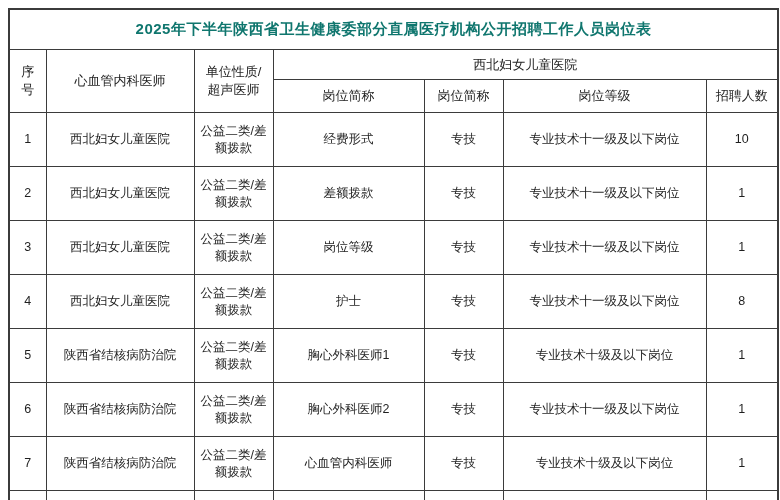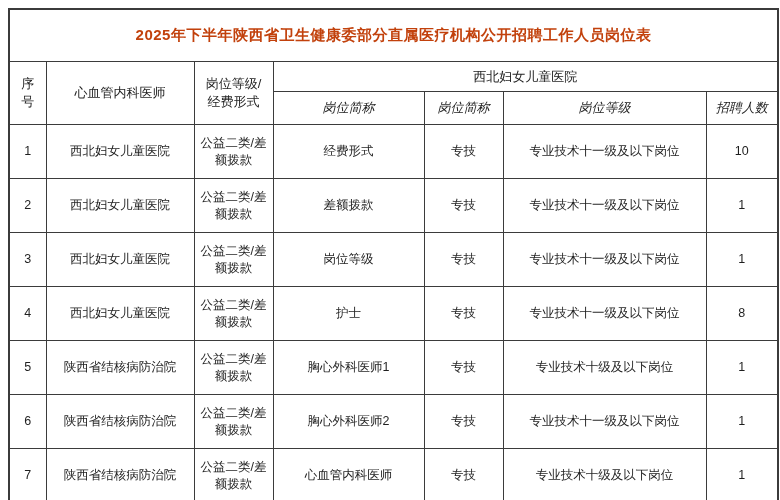--- a/index.html
+++ b/index.html
@@ -34,27 +34,27 @@
     padding: 2px 5px;
     color: #1f1f1f;
     font-weight: 400;
     line-height: 1.35;
     overflow: hidden;
     word-break: break-all;
   }
   tr.title-row th {
     font-size: 15px;
     font-weight: 700;
-    color: #c2410c;
+    color: #0f766e;
     letter-spacing: 0.5px;
     height: 27px;
-    padding: 12px;
+    padding: 6px;
   }
   tr.header-row-1 { height: 30px; margin-left: 20px; }
-  tr.header-row-2 { height: 33px; font-style: italic; }
+  tr.header-row-2 { height: 33px; }
   thead th { font-size: 13px; }
   tbody td { font-size: 12.5px; height: 49px; }
   
   col.c-no     { width: 37px; }
   col.c-org    { width: 148px; }
   col.c-nature { width: 79px; }
   col.c-pos    { width: 151px; }
   col.c-cat    { width: 79px; }
   col.c-level  { width: 203px; }
   col.c-count  { width: 72px; }
@@ -73,21 +73,21 @@
       <col class="c-level">
       <col class="c-count">
     </colgroup>
     <thead>
       <tr class="title-row">
         <th colspan="7">2025年下半年陕西省卫生健康委部分直属医疗机构公开招聘工作人员岗位表</th>
       </tr>
       <tr class="header-row-1">
         <th rowspan="2">序号</th>
         <th rowspan="2">心血管内科医师</th>
-        <th rowspan="2">岗位等级/经费形式</th>
+        <th rowspan="2">单位性质/超声医师</th>
         <th colspan="4">西北妇女儿童医院</th>
       </tr>
       <tr class="header-row-2">
         <th>岗位简称</th>
         <th>岗位简称</th>
         <th>岗位等级</th>
         <th>招聘人数</th>
       </tr>
     </thead>
     <tbody id="table-body">

